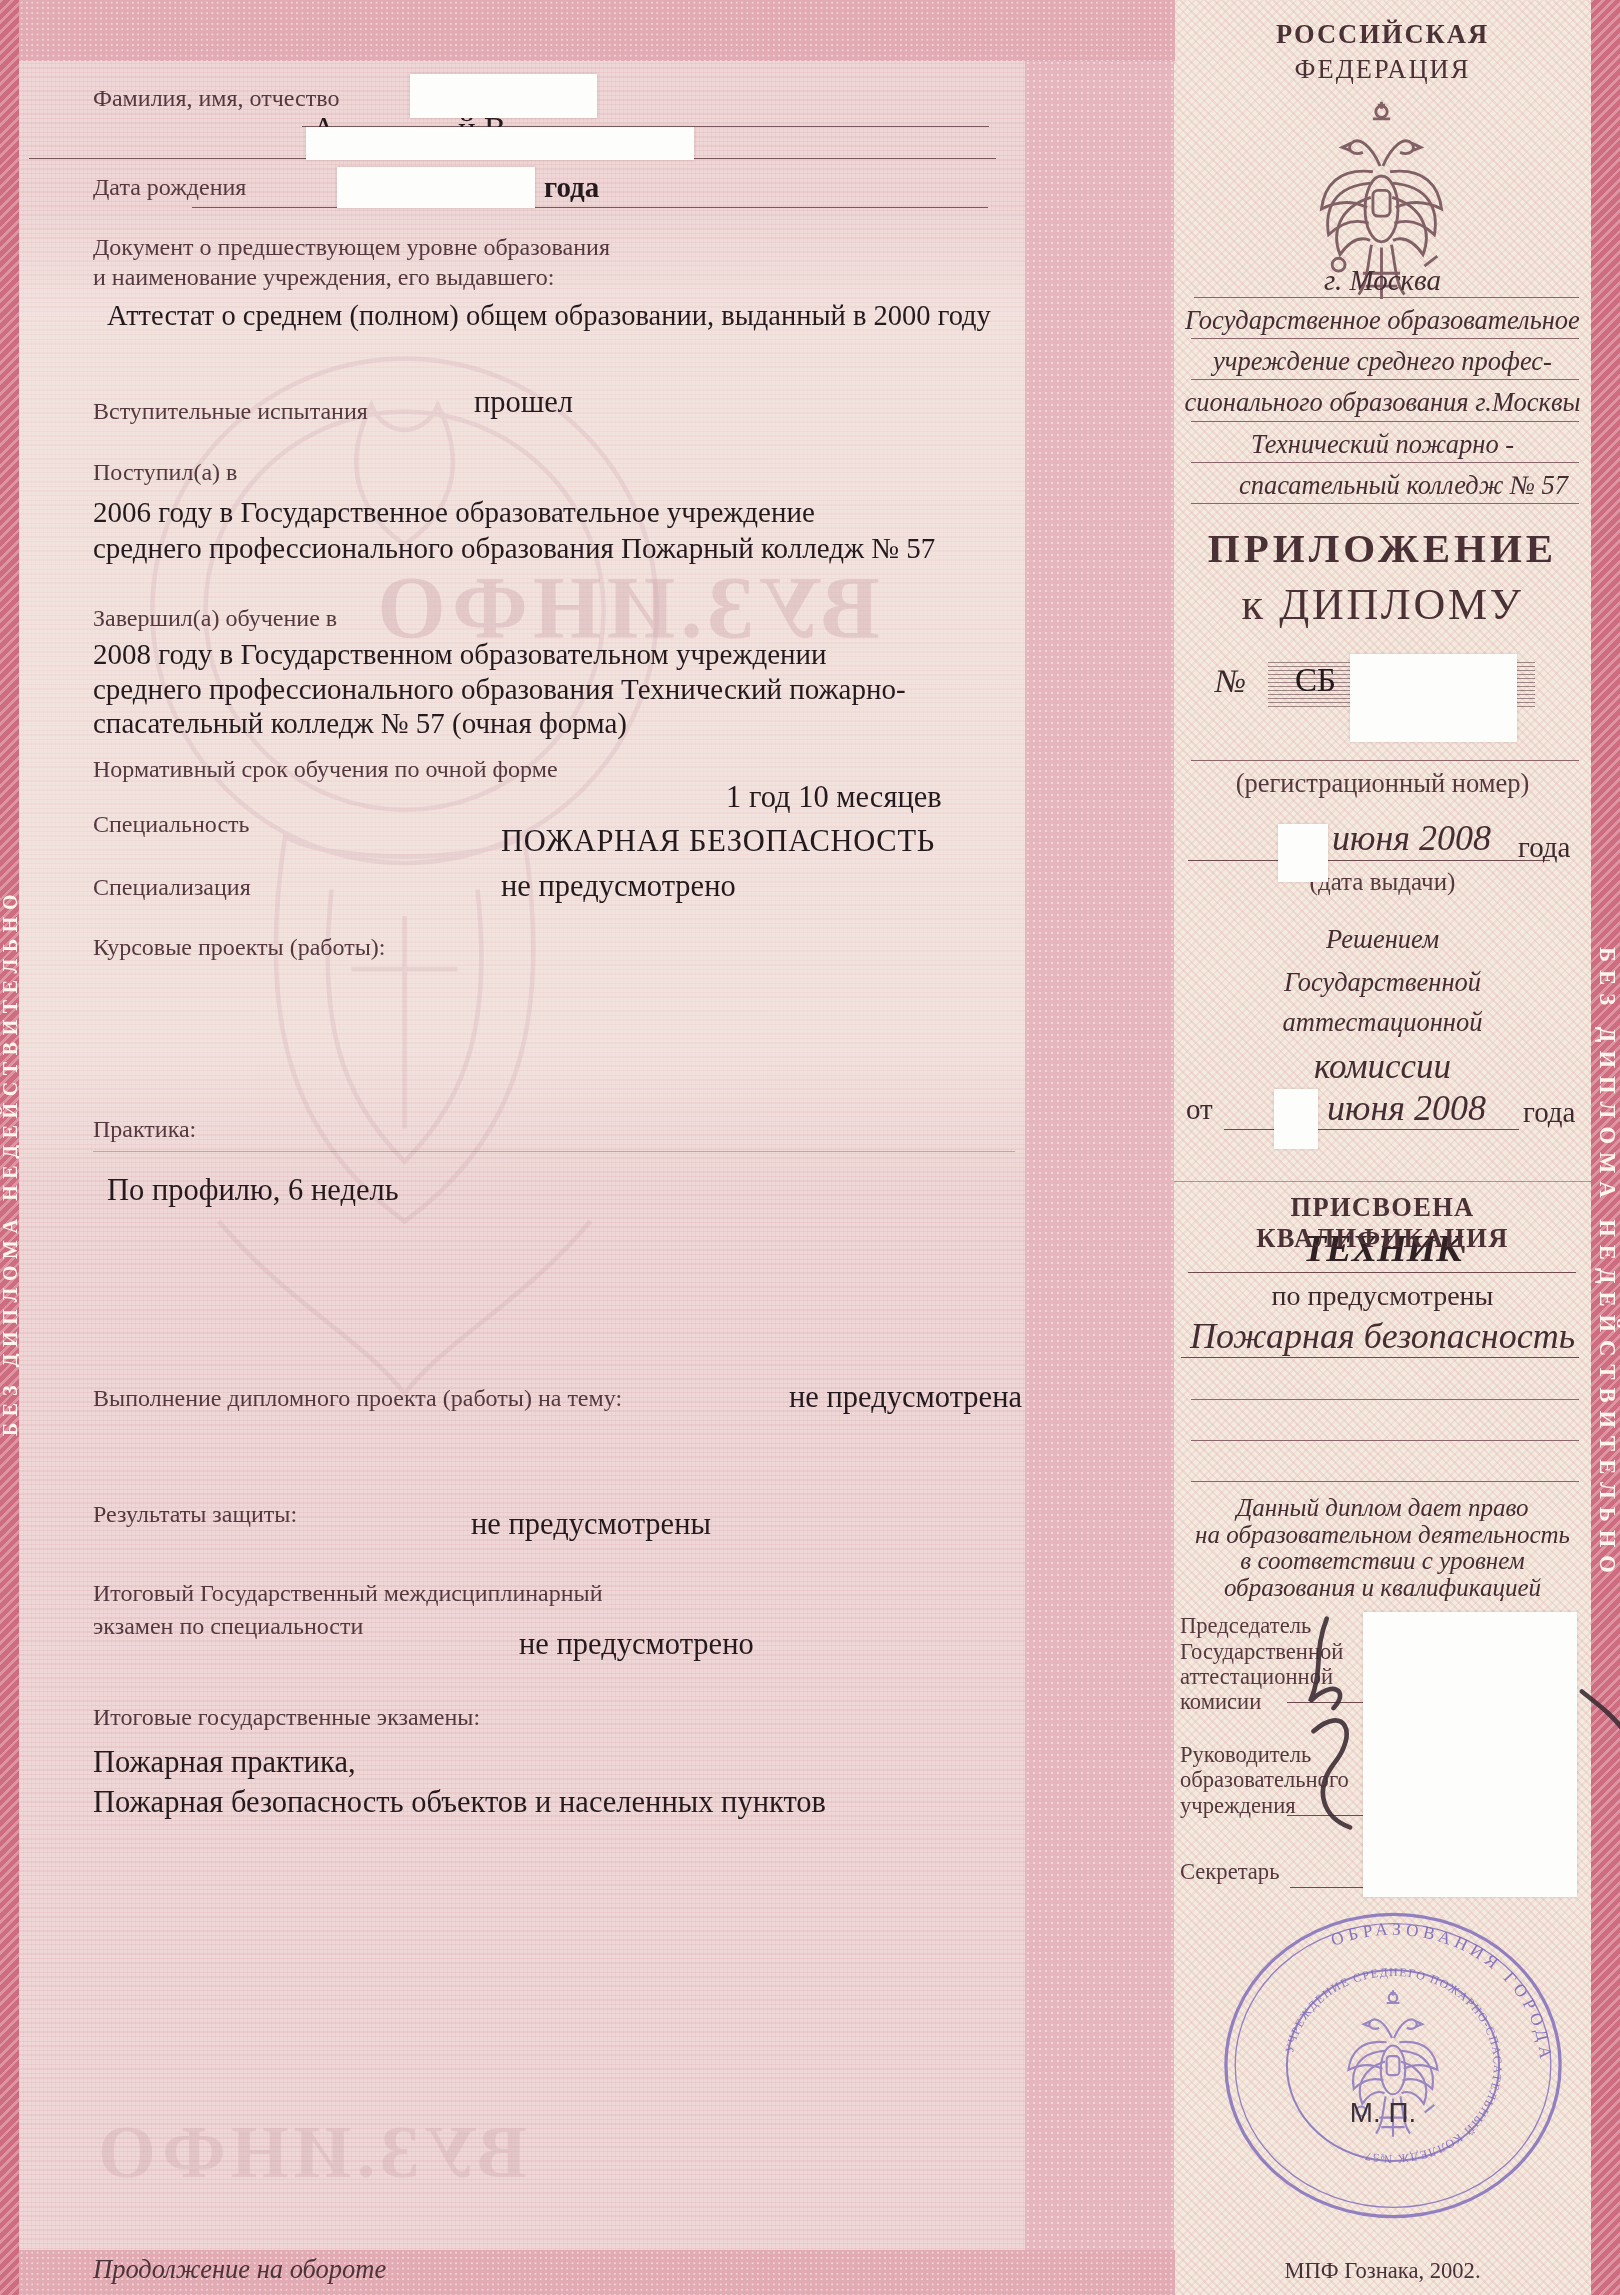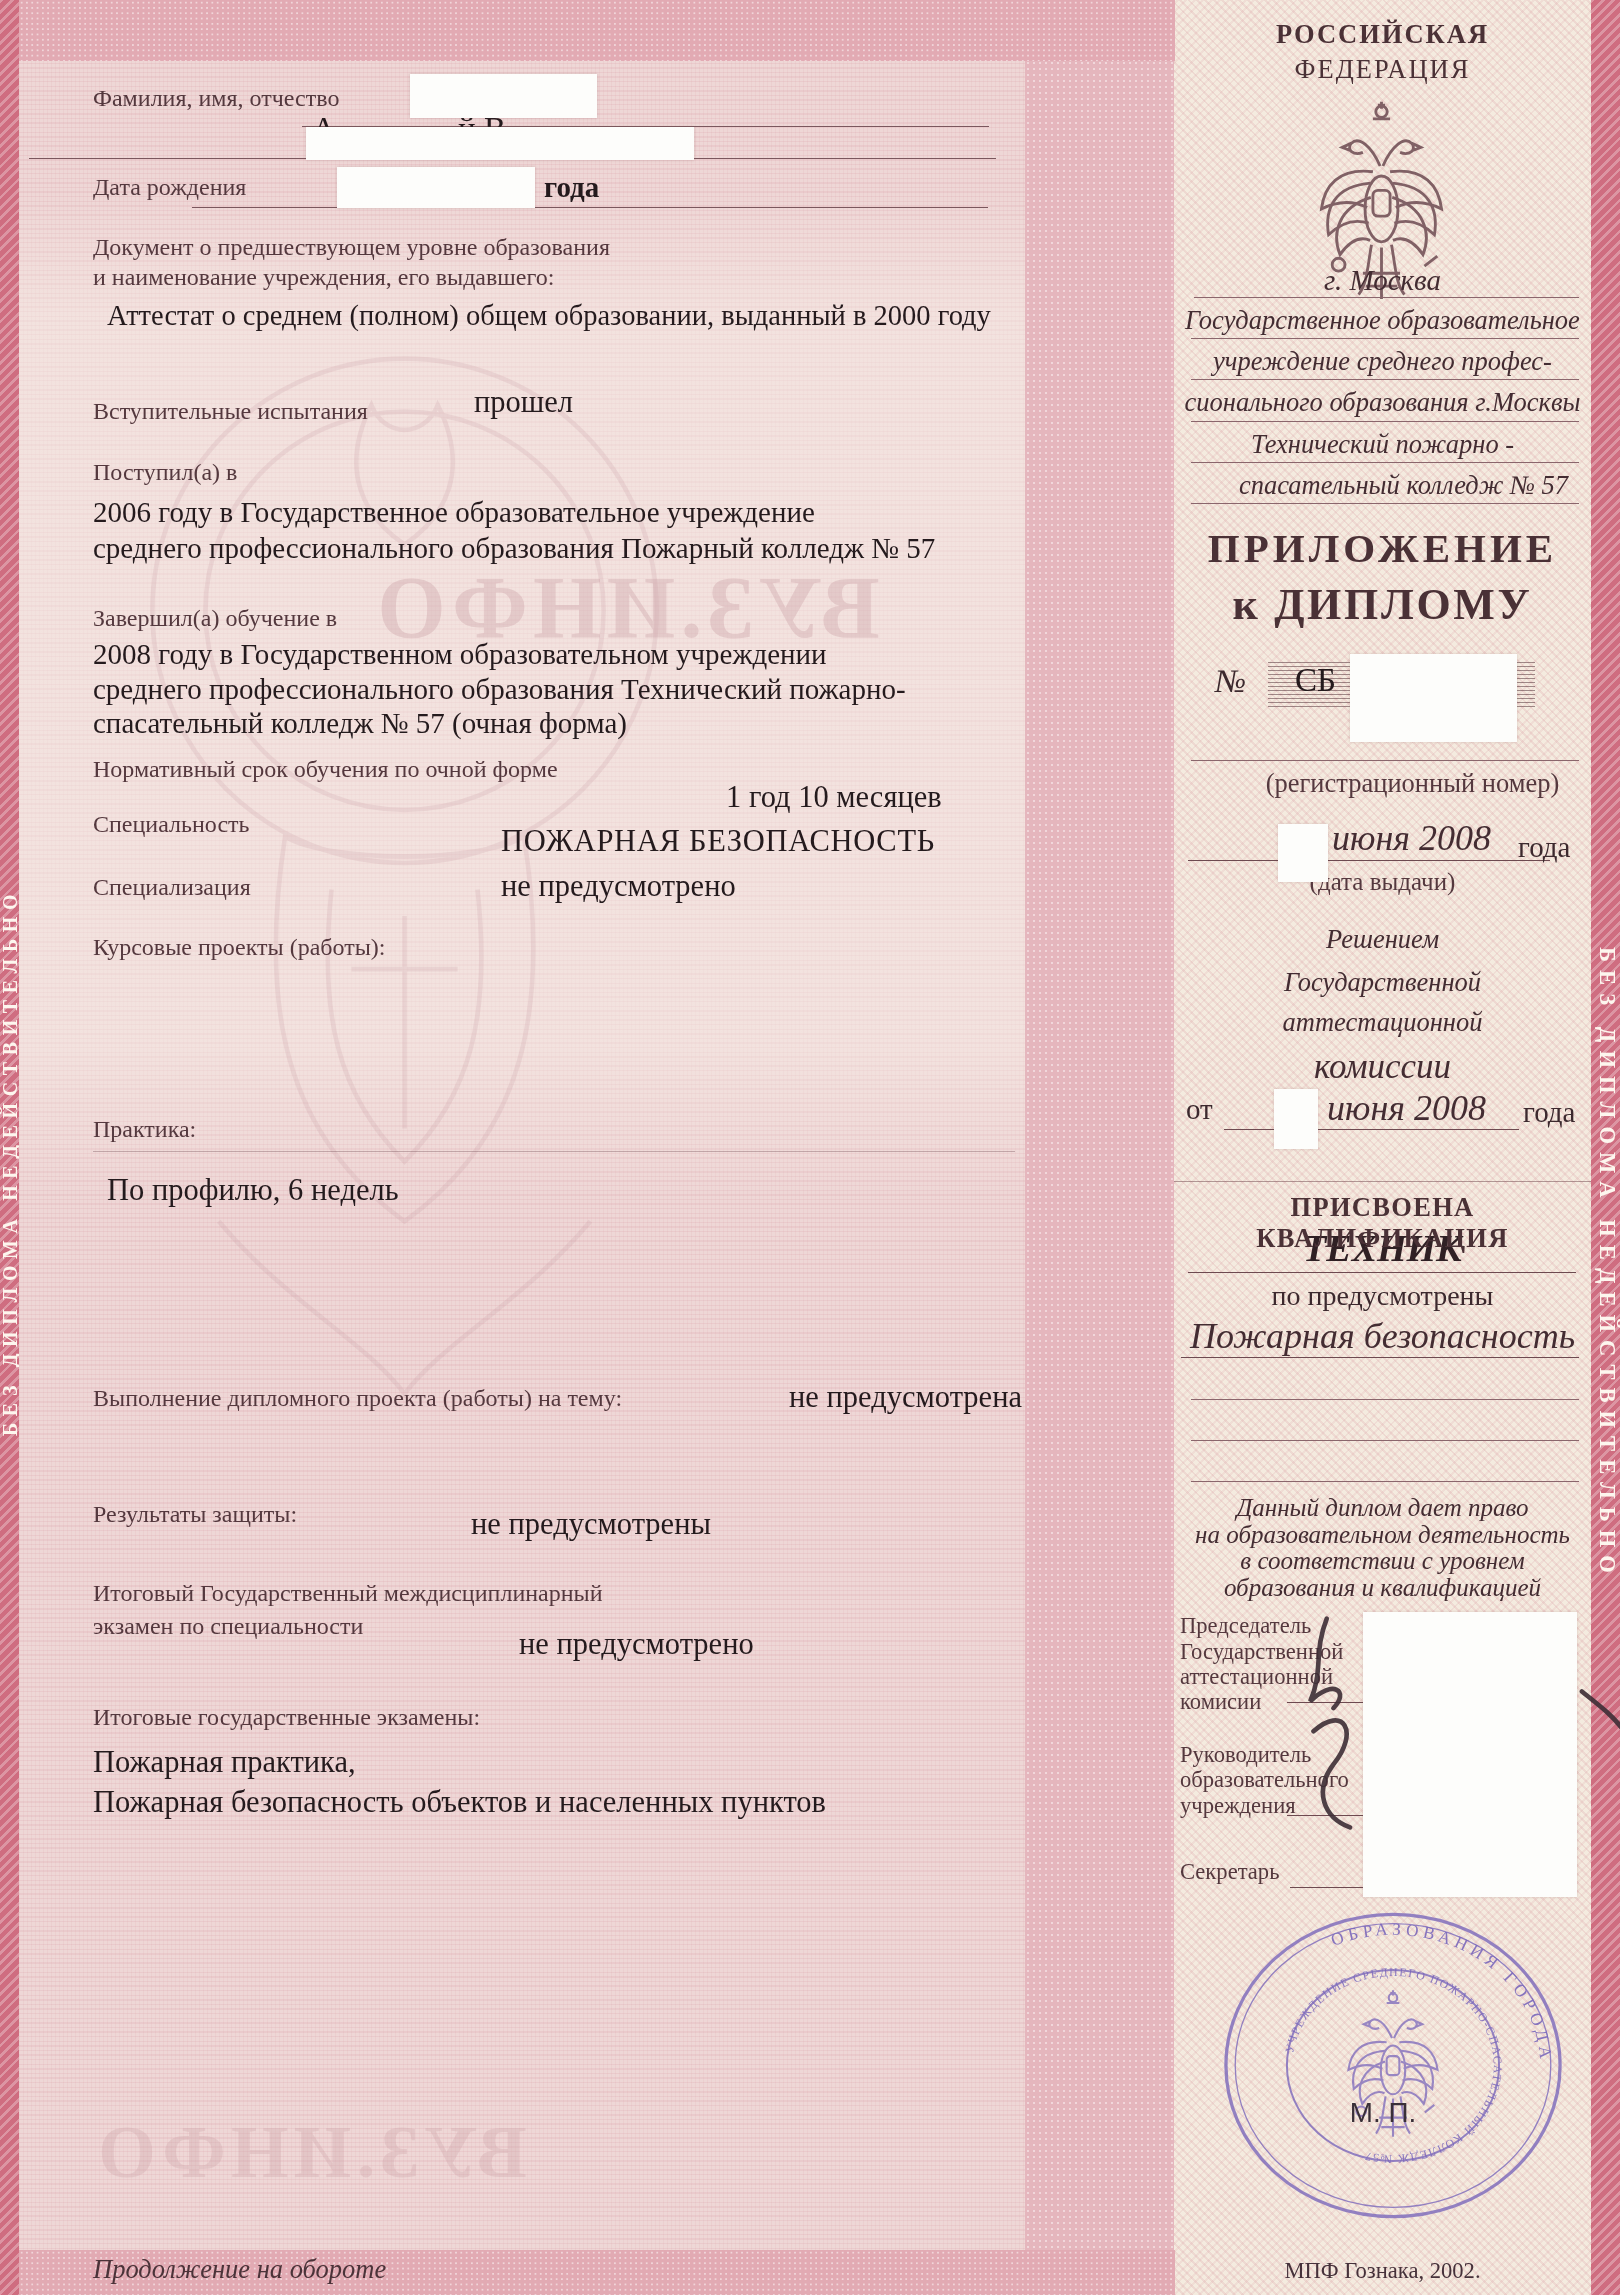--- a/index.html
+++ b/index.html
@@ -173,29 +173,29 @@
   <div class="abs ctr rit" style="top:346px;font-size:26.5px;">учреждение среднего профес-</div>
   <div class="abs rule" style="left:1191px;top:379px;width:388px;border-bottom-color:#8a666c;"></div>
   <div class="abs ctr rit" style="top:387px;font-size:26.5px;">сионального образования г.Москвы</div>
   <div class="abs rule" style="left:1191px;top:421px;width:388px;border-bottom-color:#8a666c;"></div>
   <div class="abs ctr rit" style="top:429px;font-size:26.5px;">Технический пожарно -</div>
   <div class="abs rule" style="left:1191px;top:462px;width:388px;border-bottom-color:#8a666c;"></div>
   <div class="abs ctr rit" style="top:470px;font-size:26.5px;padding-left:21px;">спасательный колледж № 57</div>
   <div class="abs rule" style="left:1191px;top:503px;width:388px;border-bottom-color:#8a666c;"></div>
 
   <div class="abs ctr" style="top:524px;font-size:41px;font-weight:bold;letter-spacing:4px;color:#4a3136;">ПРИЛОЖЕНИЕ</div>
-  <div class="abs ctr" style="top:579px;font-size:44px;font-weight:bold;letter-spacing:2.7px;color:#4a3136;">к ДИПЛОМУ</div>
+  <div class="abs ctr" style="top:579px;font-size:44px;font-weight:normal;letter-spacing:2.7px;color:#4a3136;">к ДИПЛОМУ</div>
 
   <div class="abs hatch" style="left:1268px;top:661px;width:267px;height:46px;"></div>
   <div class="abs" style="left:1215px;top:663px;font-size:33px;font-style:italic;color:#3c292e;">№</div>
   <div class="abs val" style="left:1295px;top:662px;font-size:33px;z-index:6;">СБ</div>
   <div class="abs redact" style="left:1350px;top:654px;width:167px;height:88px;"></div>
 
   <div class="abs rule" style="left:1191px;top:760px;width:388px;border-bottom-color:#8a666c;"></div>
-  <div class="abs ctr lbl" style="top:768px;font-size:26.5px;margin-left:30px;">(регистрационный номер)</div>
+  <div class="abs ctr lbl" style="top:768px;font-size:26.5px;">(регистрационный номер)</div>
 
   <div class="abs rule" style="left:1188px;top:860px;width:362px;border-bottom-color:#6d4a50;"></div>
   <div class="abs redact" style="left:1278px;top:824px;width:50px;height:58px;"></div>
   <div class="abs rit" style="left:1332px;top:817px;font-size:36px;">июня 2008</div>
   <div class="abs lbl" style="left:1518px;top:831px;font-size:29px;color:#3c292e;">года</div>
   <div class="abs ctr lbl" style="top:868px;font-size:25px;">(дата выдачи)</div>
 
   <div class="abs ctr rit" style="top:924px;font-size:26.5px;">Решением</div>
   <div class="abs ctr rit" style="top:967px;font-size:26.5px;">Государственной</div>
   <div class="abs ctr rit" style="top:1007px;font-size:26.5px;">аттестационной</div>

